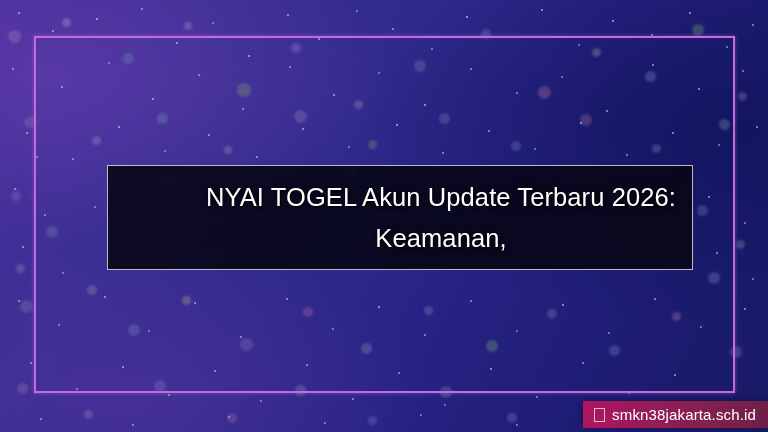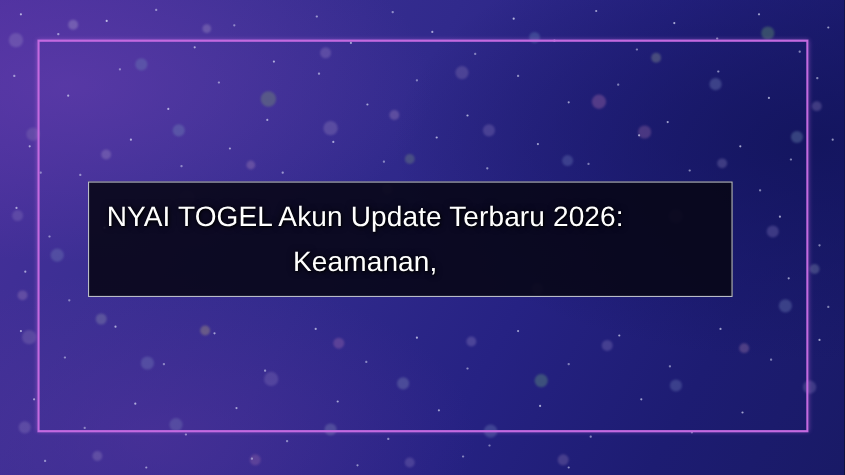--- a/index.html
+++ b/index.html
@@ -45,30 +45,30 @@
     width: 701px;
     height: 357px;
     border: 2px solid #c36ae0;
     box-sizing: border-box;
     box-shadow: 0 0 4px rgba(200, 110, 230, 0.45);
   }
 
   
   #title-plate {
     position: absolute;
-    left: 80px;
+    left: 107px;
     top: 165px;
     width: 586px;
     height: 105px;
     box-sizing: border-box;
     border: 1px solid #b9bcc6;
     background: rgba(7, 6, 20, 0.88);
     display: flex;
     align-items: center;
-    justify-content: flex-start;
+    justify-content: flex-end;
     padding: 0 16px;
   }
   #title-text {
     color: #ffffff;
     font-size: 25.5px;
     line-height: 41px;
     font-weight: 400;
     text-align: center;
     letter-spacing: 0.1px;
     text-shadow:
@@ -276,14 +276,18 @@
       <span class="star" style="left: 36px; top: 156px; width: 1.5px; height: 1.5px; opacity: 0.5;"></span>
     </div>
 
   <div id="frame"></div>
 
   <div id="title-plate">
     <div id="title-text">NYAI TOGEL Akun Update Terbaru 2026:
 Keamanan,</div>
   </div>
 
+  <div id="domain-badge">
+    <span id="badge-icon"></span>
+    <span id="badge-label">smkn38jakarta.sch.id</span>
+  </div>
 
 </div>
 
 </body></html>

